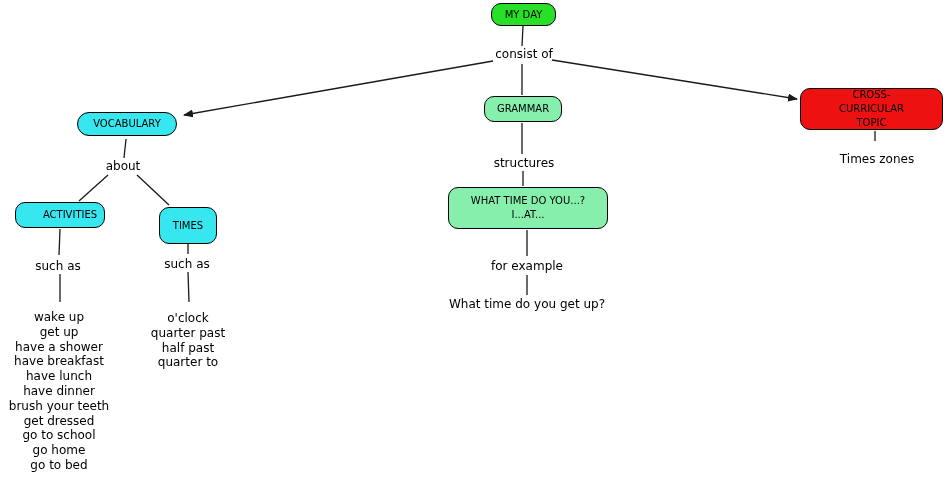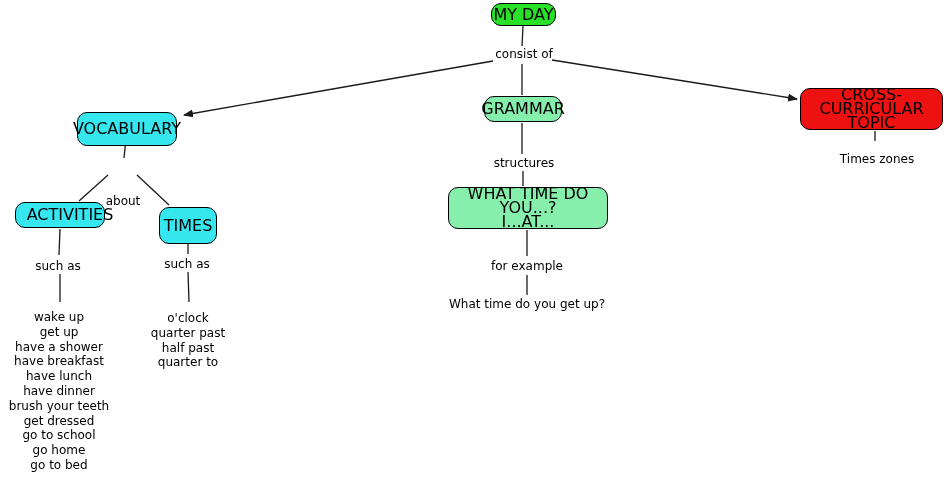--- a/index.html
+++ b/index.html
@@ -24,21 +24,21 @@
   }
   #connectors line { stroke: #1a1a1a; stroke-width: 1.3; }
   .node {
     position: absolute;
     display: flex;
     align-items: center;
     justify-content: center;
     text-align: center;
     border: 1.6px solid #000000;
     border-radius: 10px;
-    font-size: 16px;
+    font-size: 10px;
     line-height: 14px;
     white-space: pre-line;
     box-sizing: border-box;
     cursor: pointer;
   }
   .node-green  { background: #28E028; }
   .node-cyan   { background: #37E7EF; }
   .node-gold   { background: #86efac; }
   .node-red    { background: #EE1111; }
   .link-label, .leaf-text {
@@ -76,23 +76,23 @@
     <line x1="523" y1="171" x2="523" y2="186"></line>
     <line x1="527" y1="230" x2="527" y2="256"></line>
     <line x1="527" y1="275" x2="527" y2="295"></line>
     <line x1="875" y1="131" x2="875" y2="141"></line>
   </svg>
 
   <div class="node node-green" style="left:491px; top:3px; width:65px; height:23px;">MY DAY</div>
 
   <div class="link-label" style="left:524px; top:47px;">consist of</div>
 
-  <div class="node node-cyan" style="left:77px; top:112px; width:100px; height:34px;">VOCABULARY</div>
+  <div class="node node-cyan" style="left:77px; top:112px; width:100px; height:24px;border-radius:13px;">VOCABULARY</div>
 
-  <div class="link-label" style="left:123px; top:159px;margin-top:35px;">about</div>
+  <div class="link-label" style="left:123px; top:159px;">about</div>
 
   <div class="node node-cyan" style="left:15px; top:202px; width:90px; height:26px;padding-left:20px;">ACTIVITIES</div>
 
   <div class="node node-cyan" style="left:159px; top:207px; width:58px; height:37px;">TIMES</div>
 
   <div class="link-label" style="left:58px; top:259px;">such as</div>
 
   <div class="link-label" style="left:187px; top:257px;">such as</div>
 
   <div class="leaf-text" style="left:59px; top:310px;">

